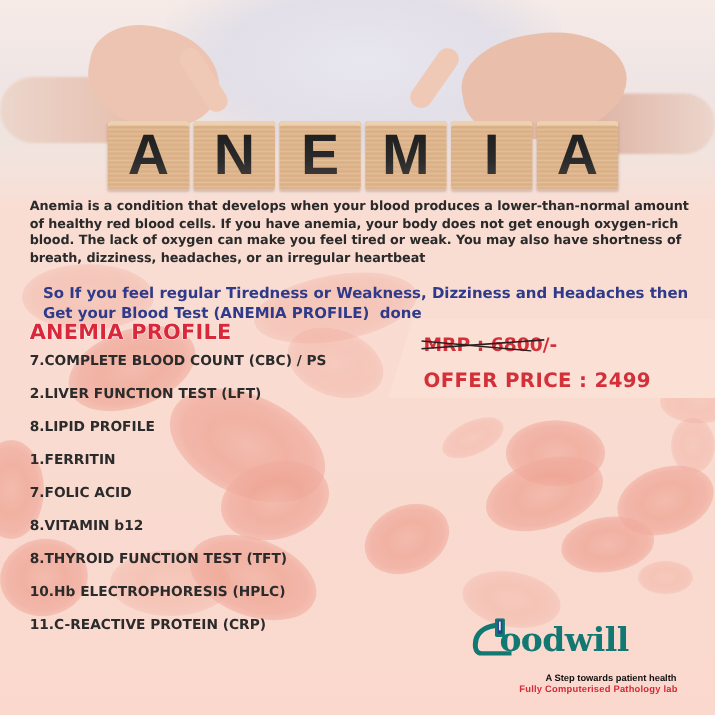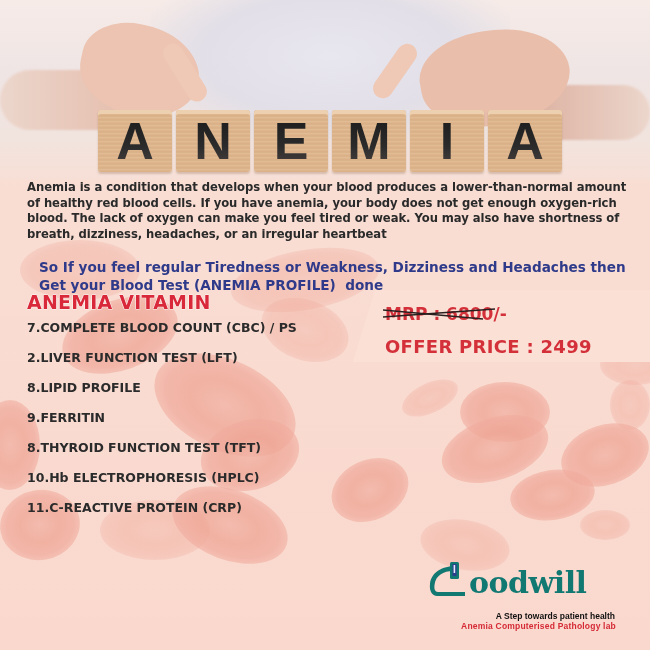--- a/index.html
+++ b/index.html
@@ -52,21 +52,21 @@
 
   .price-panel { position:absolute; left:353px; top:290px; width:297px; height:72px;
     background:#fbe0d6; clip-path: polygon(22px 0, 100% 0, 100% 100%, 0 100%); }
   .mrp { position:absolute; left:385px; top:304px; font-size:17px; font-weight:bold; color:#d4303a; line-height:20px; }
   .mrp-strike { position:absolute; left:383px; top:306px; width:112px; height:16px; }
   .offer { position:absolute; left:385px; top:336px; font-size:18px; font-weight:bold; color:#d4303a; line-height:22px; letter-spacing:0.3px; }
 
   
   .logo { position:absolute; left:425px; top:560px; width:190px; height:72px; }
   .logo-g { position:absolute; left:0; top:2px; width:42px; height:38px; }
-  .logo-word { position:absolute; left:44px; top:8px; font-family:"DejaVu Serif", serif; font-weight:bold;
+  .logo-word { position:absolute; left:29px; top:8px; font-family:"DejaVu Serif", serif; font-weight:bold;
     font-size:30px; color:#127872; line-height:30px; letter-spacing:-0.5px; }
   .logo-bar { position:absolute; left:12px; top:39px; width:178px; height:12px; background:#2d3d8e;
     color:#fff; font-family:"Liberation Sans", sans-serif; font-weight:bold; font-size:10.5px; line-height:12px; text-align:center; letter-spacing:0.3px; }
   .logo-tag { position:absolute; left:40px; top:51px; width:150px; text-align:right;
     font-family:"Liberation Sans", sans-serif; font-weight:bold; font-size:8.5px; color:#111; line-height:10px; }
   .logo-sub { position:absolute; left:-3px; top:61px; width:194px; text-align:right;
     font-family:"Liberation Sans", sans-serif; font-weight:bold; font-size:8.5px; color:#d52a36; line-height:10px; letter-spacing:0.2px; }
 </style>
 </head>
 <body>
@@ -126,27 +126,29 @@
     </div>
   </div>
 
   <p class="desc">Anemia is a condition that develops when your blood produces a lower-than-normal amount of healthy red blood cells. If you have anemia, your body does not get enough oxygen-rich blood. The lack of oxygen can make you feel tired or weak. You may also have shortness of breath, dizziness, headaches, or an irregular heartbeat</p>
 
   <p class="cta">
     <span>So If you feel regular Tiredness or Weakness, Dizziness and Headaches then</span><br>
     <span style="white-space:pre;">Get your Blood Test (ANEMIA PROFILE)  done</span>
   </p>
 
-  <h2 class="profile-title">ANEMIA VITAMIN</h2>
+  <h2 class="profile-title">ANEMIA PROFILE</h2>
 
   <ul class="tests">
     <li>7.COMPLETE BLOOD COUNT (CBC) / PS</li>
     <li>2.LIVER FUNCTION TEST (LFT)</li>
     <li>8.LIPID PROFILE</li>
-    <li>9.FERRITIN</li>
+    <li>1.FERRITIN</li>
+    <li>7.FOLIC ACID</li>
+    <li>8.VITAMIN b12</li>
     <li>8.THYROID FUNCTION TEST (TFT)</li>
     <li>10.Hb ELECTROPHORESIS (HPLC)</li>
     <li>11.C-REACTIVE PROTEIN (CRP)</li>
   </ul>
 
   <div class="price-panel"></div>
   <div class="mrp">MRP : 6800/-</div>
   <svg class="mrp-strike" viewBox="0 0 112 16" preserveAspectRatio="none">
     <line x1="0" y1="11" x2="112" y2="3" stroke="#2a1f1f" stroke-width="1.5"></line>
     <line x1="0" y1="4" x2="100" y2="13" stroke="#2a1f1f" stroke-width="1.3"></line>
@@ -155,16 +157,16 @@
 
   <div class="logo">
     <svg class="logo-g" viewBox="0 0 42 38">
       <path d="M30 4 C18 4 6 10 5 22 C4 30 8 34 12 34 L40 34 L40 30 L13 30 C10 30 9 27 9.5 23 C10.5 13 19 8.5 30 9 Z" fill="#127872"></path>
       <rect x="25" y="0" width="9" height="17" rx="1.5" fill="#127872"></rect>
       <rect x="27.5" y="2" width="4" height="12" fill="#2d3d8e"></rect>
       <rect x="28.6" y="3" width="1.6" height="8" fill="#e6eefc"></rect>
     </svg>
     <div class="logo-word">oodwill</div>
     <div class="logo-tag">A Step towards patient health</div>
-    <div class="logo-sub">Anemia Computerised Pathology lab</div>
+    <div class="logo-sub">Fully Computerised Pathology lab</div>
   </div>
 
 </div>
 
 </body></html>

